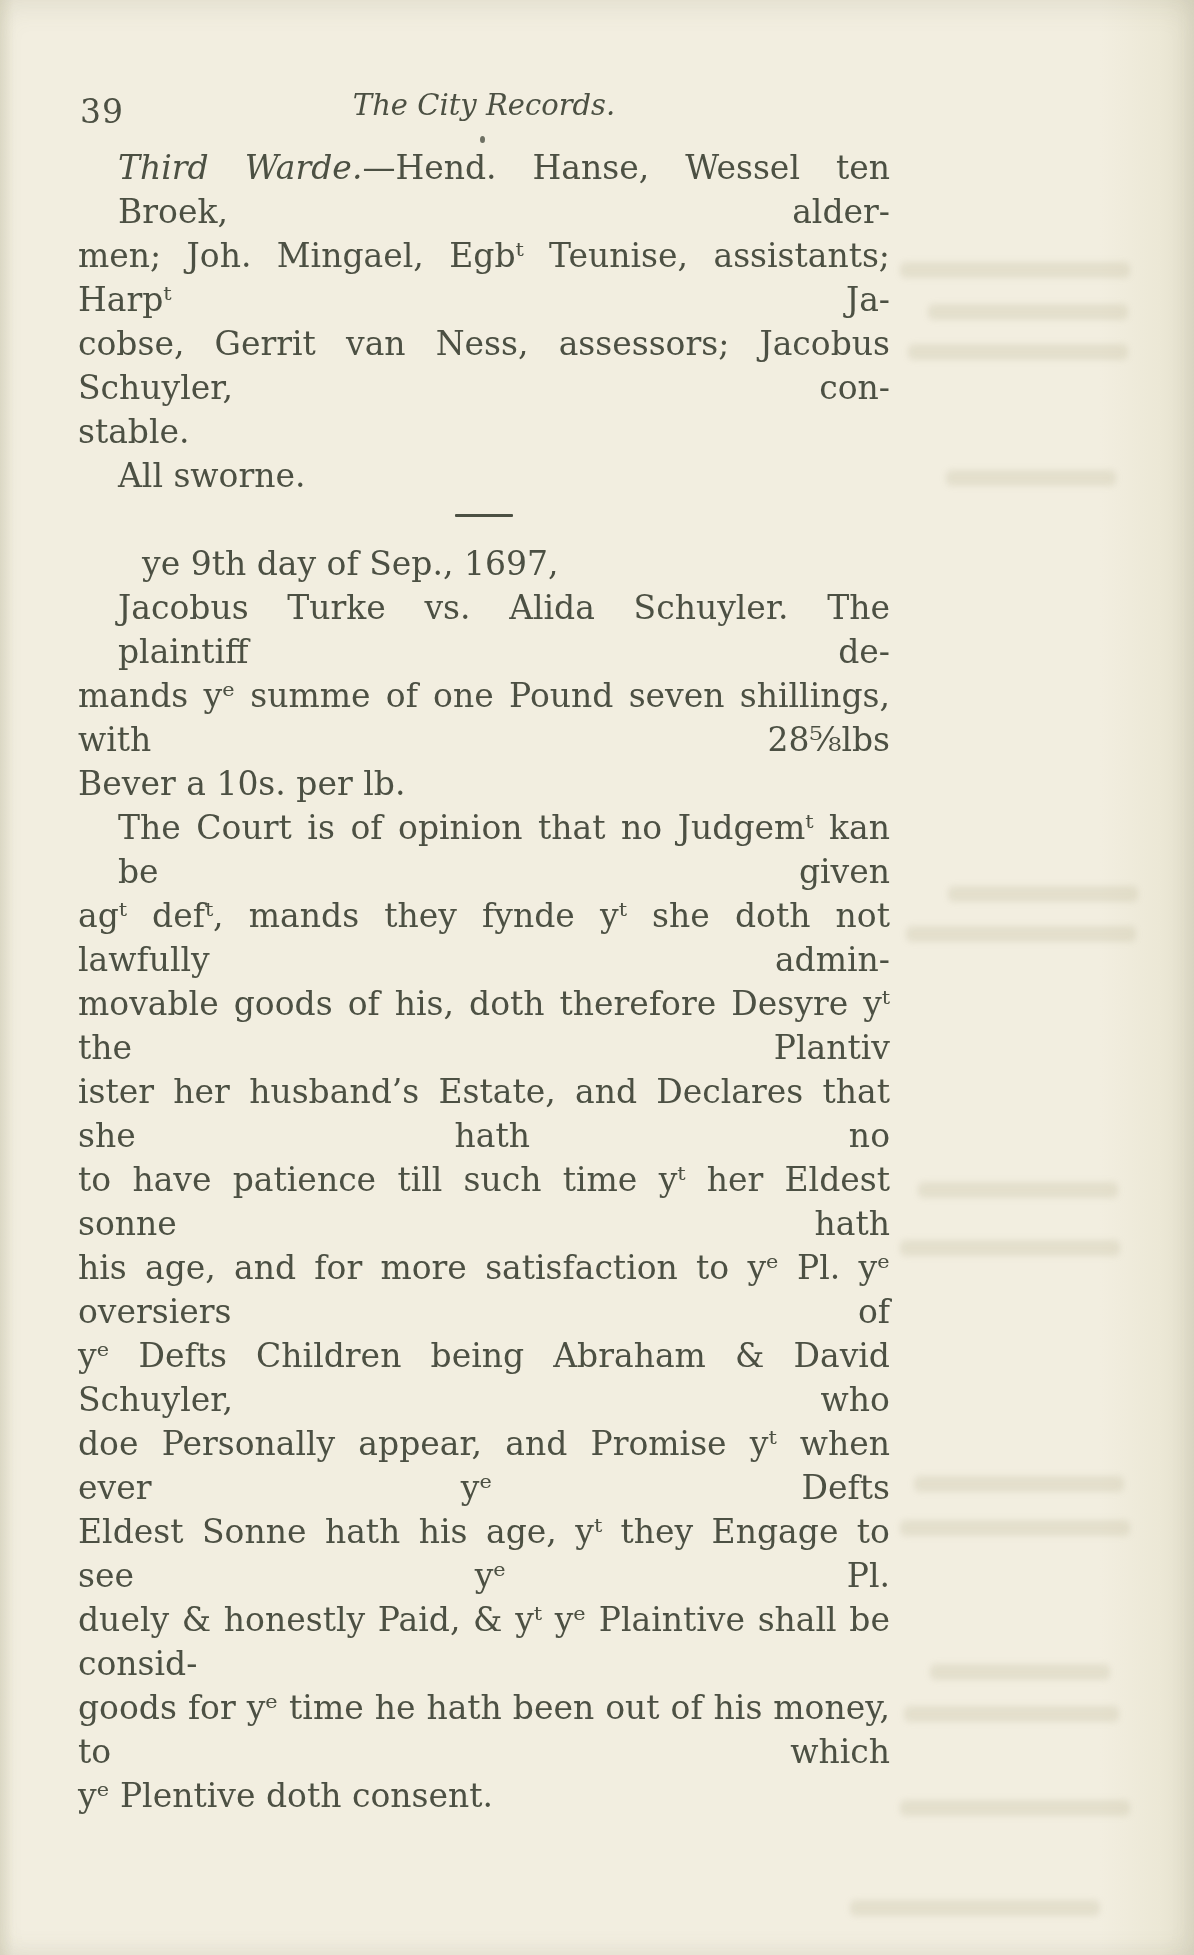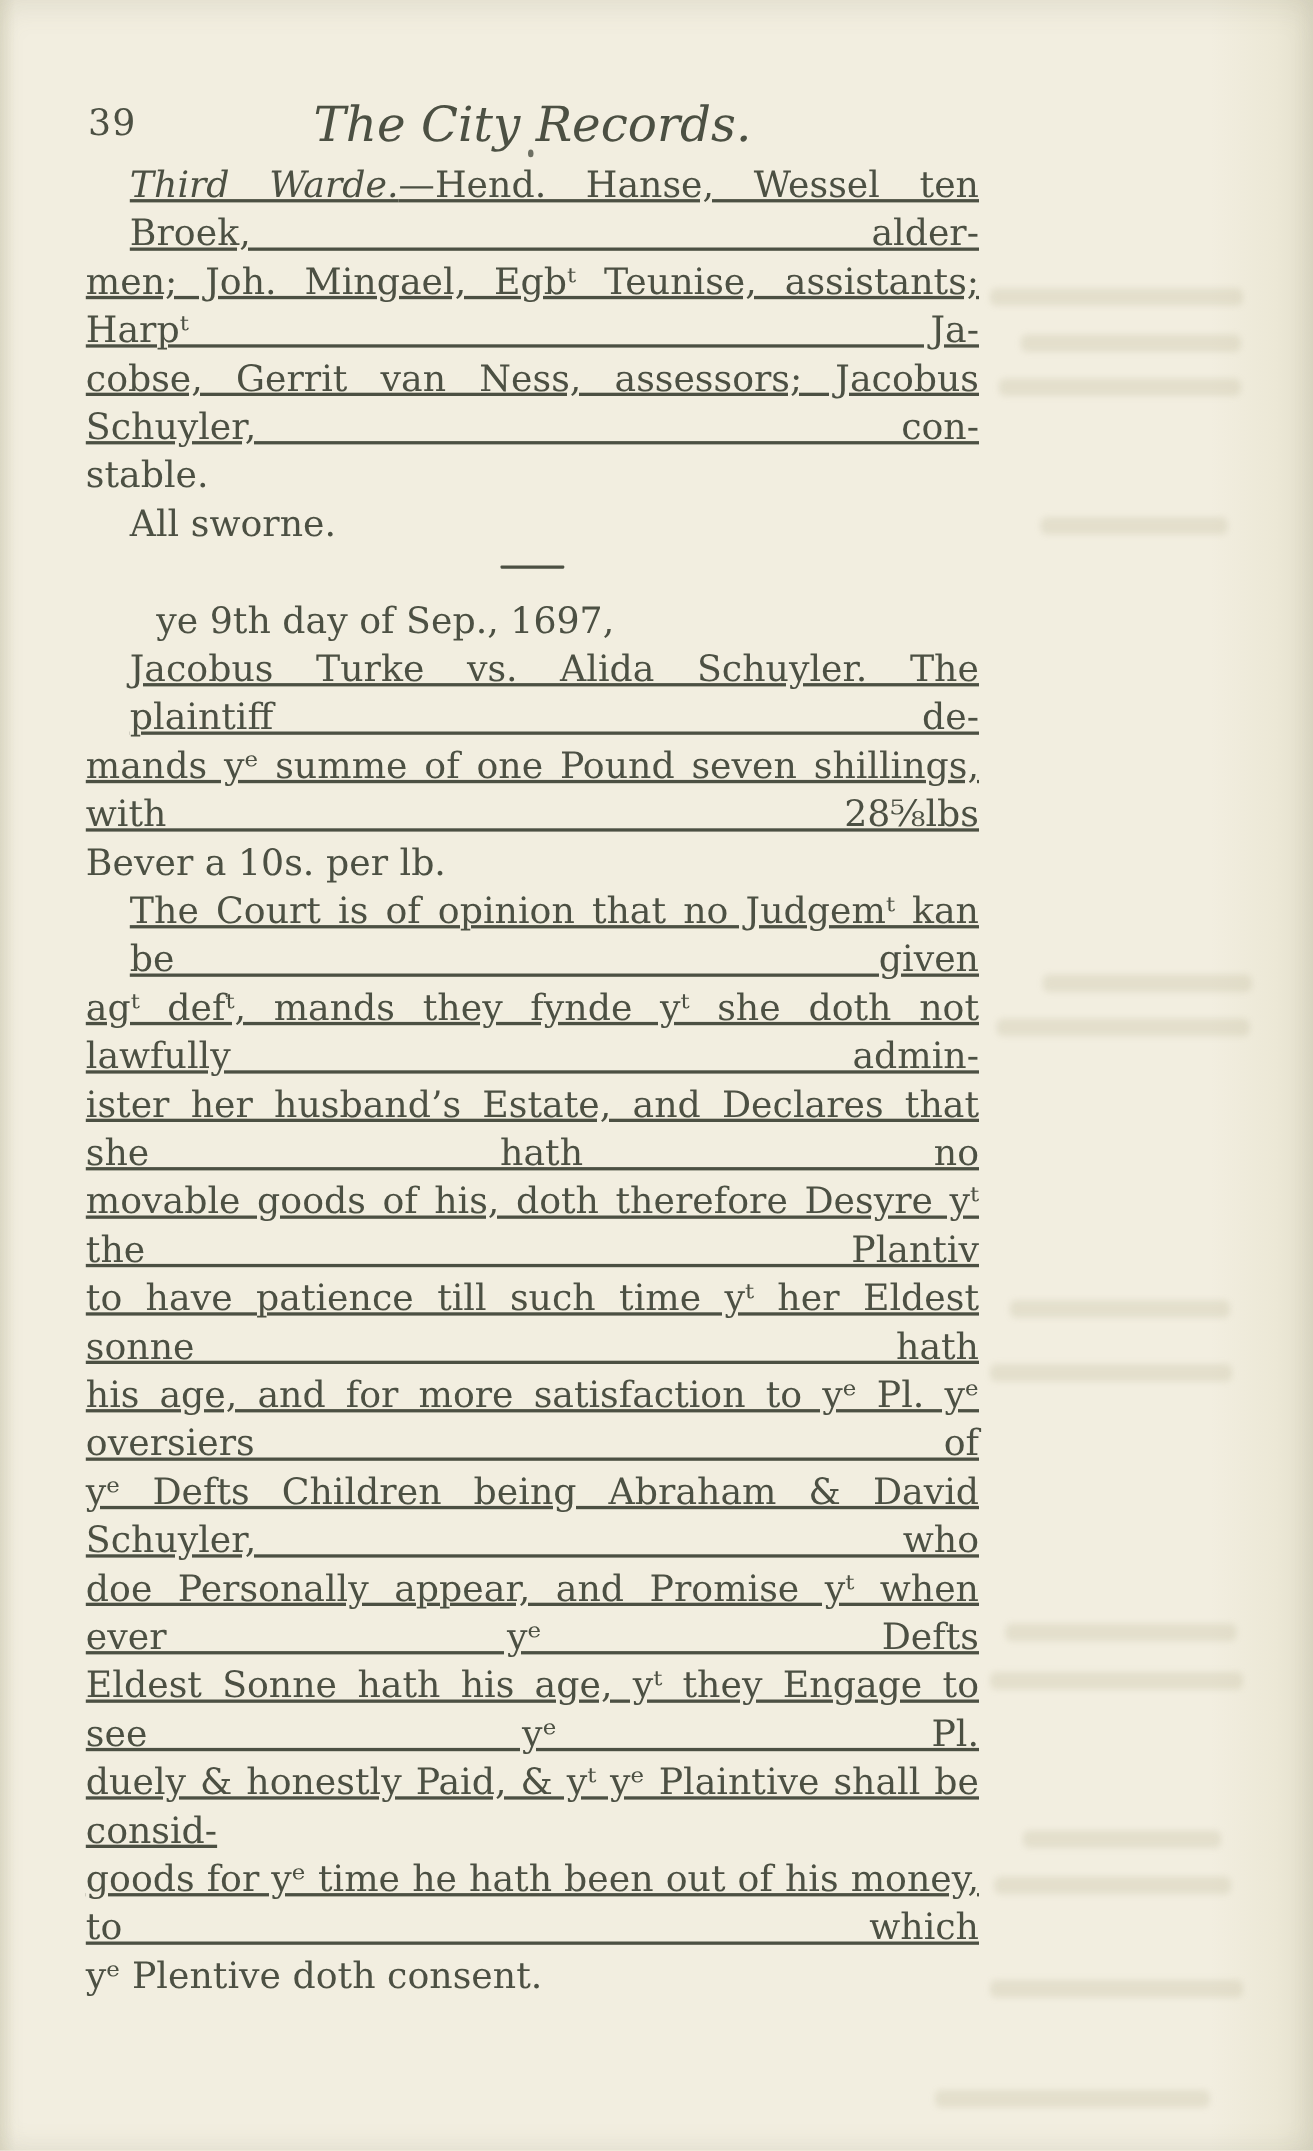--- a/index.html
+++ b/index.html
@@ -13,27 +13,27 @@
     font-family:"DejaVu Serif", "Liberation Serif", serif;
     color:#4c5043;
   }
   body::after{
     content:""; position:absolute; inset:0; pointer-events:none;
     box-shadow: inset 0 10px 24px rgba(120,115,85,0.10), inset 0 -8px 20px rgba(120,115,85,0.08);
   }
   .page-inner { position:absolute; left:78px; top:84px; width:812px; }
   .header { position:relative; height:54px; margin-bottom:8px; }
   .page-number { position:absolute; left:2px; top:8px; font-size:33px; letter-spacing:1px; }
-  .running-title { text-align:center; font-style:italic; font-size:44px; padding-top:4px; }
+  .running-title { text-align:center; font-style:italic; font-size:29px; padding-top:4px; }
   .tiny-dot { position:absolute; left:402px; top:52px; width:5px; height:7px; background:#4c5043; border-radius:50%; opacity:.8; }
 
   .line { font-size:33px; line-height:44px; min-height:44px; white-space:normal; }
   .indent1 { padding-left:40px; }
   .indent2 { padding-left:64px; }
-  .just { text-align:justify; text-align-last:justify;text-decoration:underline; }
+  .just { text-align:justify; text-align-last:justify; }
   .it { font-style:italic; }
 
   .divider { width:58px; height:3px; background:#4c5043; margin:16px auto 25px auto; border-radius:1px; }
 
   .ghost { position:absolute; height:16px; background:rgba(146,138,96,0.15); filter:blur(3px); border-radius:6px; pointer-events:none; }
 </style>
 </head>
 <body>
 
 <div class="ghost" style="left:900px; top:262px; width:230px;"></div>
@@ -64,22 +64,22 @@
       <div class="line indent0 just">cobse, Gerrit van Ness, assessors; Jacobus Schuyler, con-</div>
       <div class="line indent0">stable.</div>
       <div class="line indent1">All sworne.</div>
       <div class="divider"></div>
       <div class="line indent2">ye 9th day of Sep., 1697,</div>
       <div class="line indent1 just">Jacobus Turke vs. Alida Schuyler. The plaintiff de-</div>
       <div class="line indent0 just">mands yᵉ summe of one Pound seven shillings, with 28⅝lbs</div>
       <div class="line indent0">Bever a 10s. per lb.</div>
       <div class="line indent1 just">The Court is of opinion that no Judgemᵗ kan be given</div>
       <div class="line indent0 just">agᵗ defᵗ, mands they fynde yᵗ she doth not lawfully admin-</div>
+      <div class="line indent0 just">movable goods of his, doth therefore Desyre yᵗ the Plantiv</div>
       <div class="line indent0 just">ister her husband’s Estate, and Declares that she hath no</div>
-      <div class="line indent0 just">movable goods of his, doth therefore Desyre yᵗ the Plantiv</div>
       <div class="line indent0 just">to have patience till such time yᵗ her Eldest sonne hath</div>
       <div class="line indent0 just">his age, and for more satisfaction to yᵉ Pl. yᵉ oversiers of</div>
       <div class="line indent0 just">yᵉ Defts Children being Abraham &amp; David Schuyler, who</div>
       <div class="line indent0 just">doe Personally appear, and Promise yᵗ when ever yᵉ Defts</div>
       <div class="line indent0 just">Eldest Sonne hath his age, yᵗ they Engage to see yᵉ Pl.</div>
       <div class="line indent0 just">duely &amp; honestly Paid, &amp; yᵗ yᵉ Plaintive shall be consid-</div>
       <div class="line indent0 just">goods for yᵉ time he hath been out of his money, to which</div>
       <div class="line indent0">yᵉ Plentive doth consent.</div>
     </div>
 </div>

